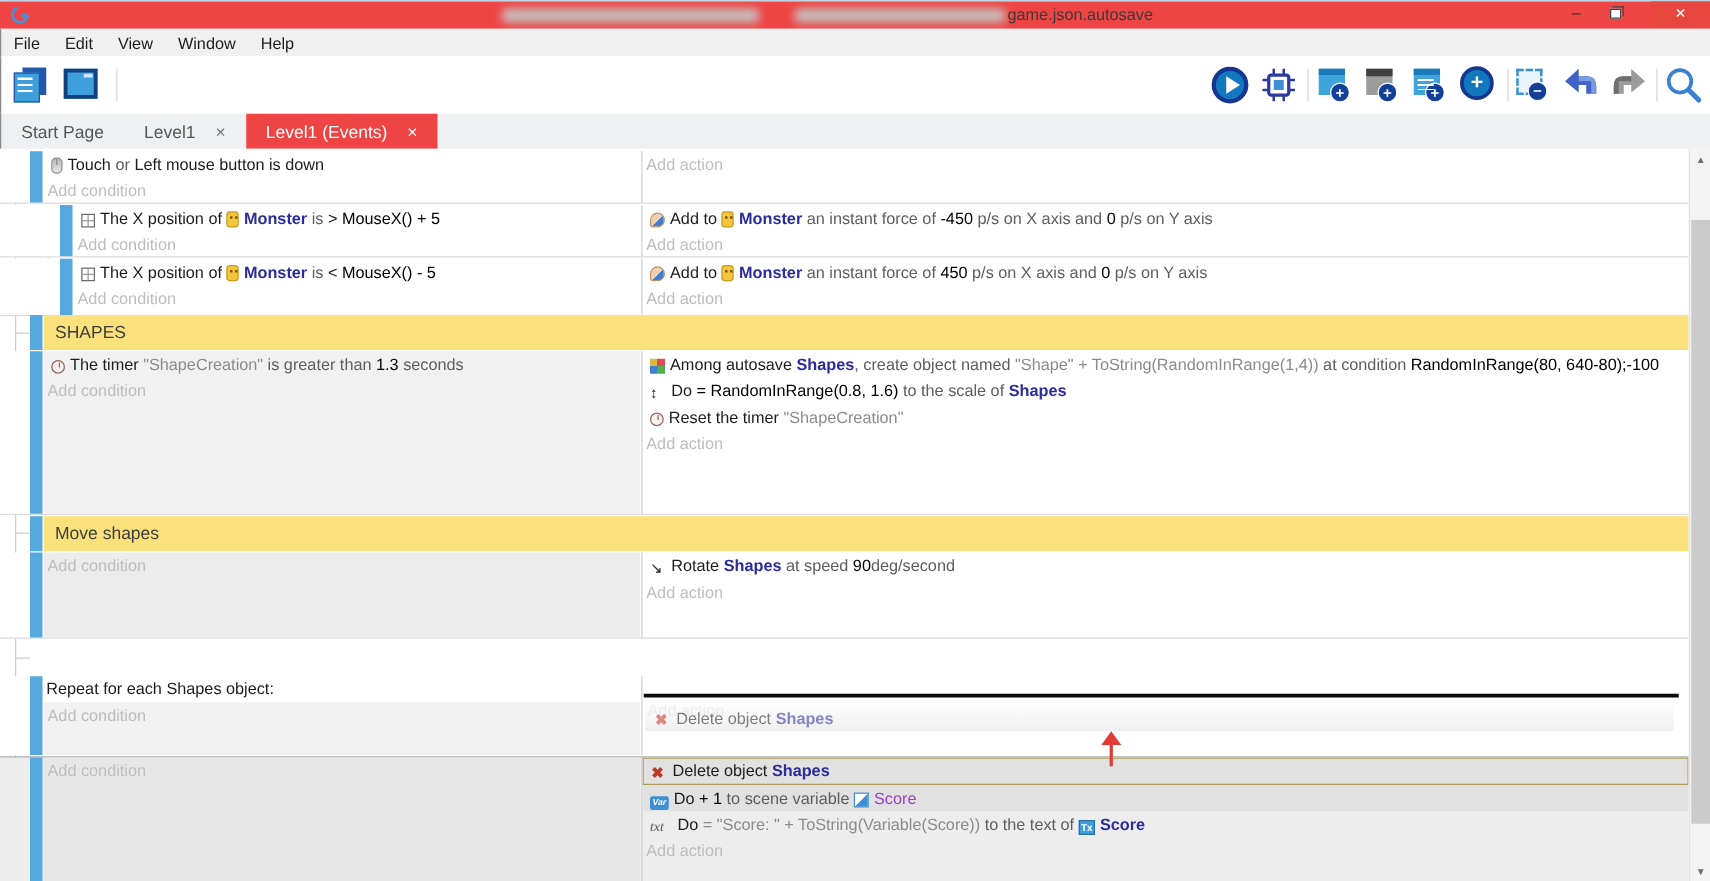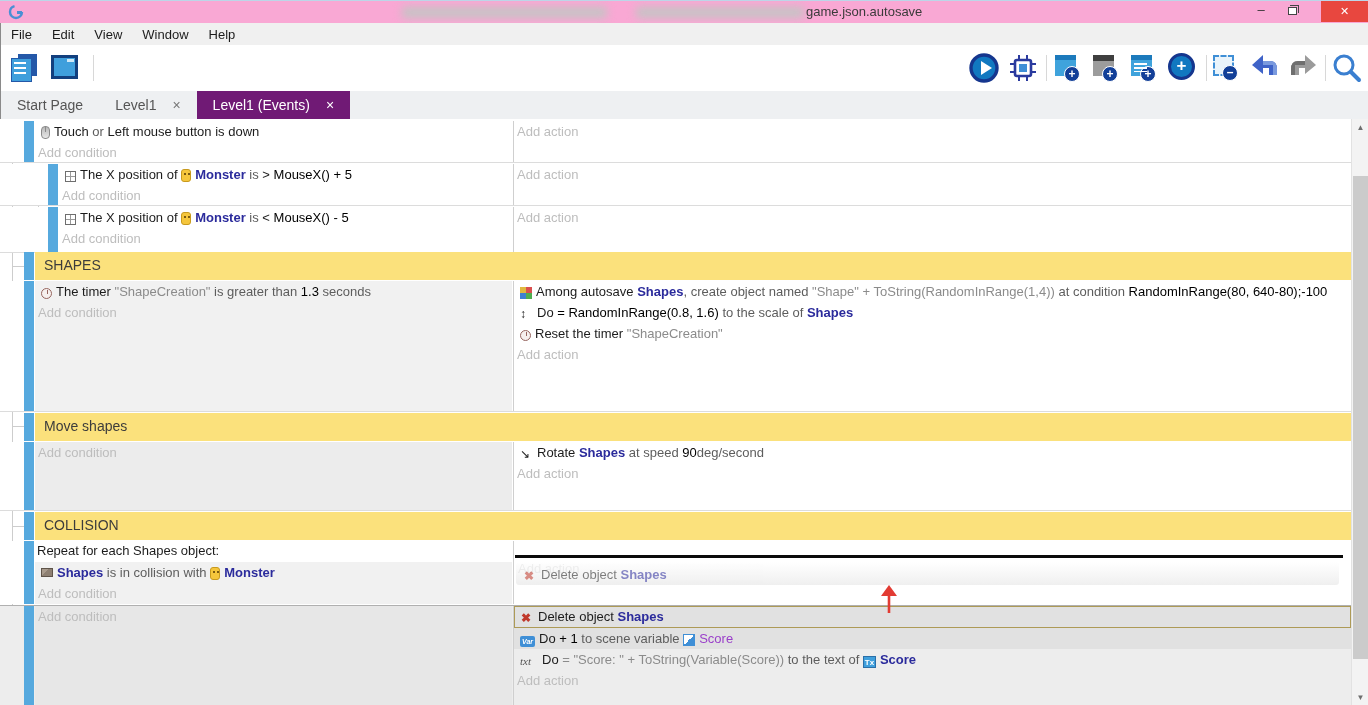--- a/index.html
+++ b/index.html
@@ -1,20 +1,20 @@
 <!DOCTYPE html>
 <html><head>
 <meta charset="utf-8">
 <style>
   html,body{margin:0;padding:0;background:#fff}
   *{box-sizing:border-box}
   .app{position:relative;width:1368px;height:705px;background:#fff;overflow:hidden;
        font-family:"Liberation Sans",sans-serif;border-top:1px solid #bcd6e8}
   
-  .titlebar{position:absolute;top:0;left:0;width:1368px;height:22px;background:#f9a8d4}
+  .titlebar{position:absolute;top:0;left:0;width:1368px;height:22px;background:#ef4444}
   .applogo{position:absolute;left:8px;top:3px;width:16px;height:16px}
   .blurblob{position:absolute;top:6px;height:11px;background:#c4c4c4;filter:blur(4px);border-radius:2px}
   .blur1{left:402px;width:205px}
   .blur2{left:636px;width:168px}
   .wintitle{position:absolute;left:806px;top:3px;font-size:13px;color:#3a3a3a;white-space:nowrap}
   .winbtn{position:absolute;top:0;height:21px;text-align:center;font-size:13px;color:#333;cursor:default}
   .btn-min{right:91px;width:32px;line-height:17px}
   .btn-max{right:59px;width:32px}
   .restore-glyph{position:absolute;left:11px;top:6px;width:9px;height:8px;border:1px solid #444;background:#fff}
   .restore-glyph::before{content:"";position:absolute;left:1px;top:-3px;width:8px;height:7px;border:1px solid #444;border-bottom:none;border-left:none}
@@ -47,21 +47,21 @@
           background:#123f98;border:1px solid #fff;color:#fff;font:bold 12px/14px "Liberation Sans",sans-serif;text-align:center}
   .ic-addnew{position:absolute;left:1px;top:1px;width:27px;height:27px;border-radius:50%;background:#1178c0;
           border:3px solid #15368e;color:#fff;font:bold 17px/20px "Liberation Sans",sans-serif;text-align:center}
   .ic-delsel{position:absolute;left:2px;top:3px;width:21px;height:21px;border:2px dashed #3f8fd6;background:#eaf4fb}
   .minuscirc{position:absolute;right:-6px;bottom:-7px;width:16px;height:16px;border-radius:50%;
           background:#123f98;border:1px solid #fff;color:#fff;font:bold 12px/13px "Liberation Sans",sans-serif;text-align:center}
   
   .tabbar{position:absolute;top:90px;left:0;width:1368px;height:28px;background:#eef0f2;display:flex;align-items:stretch;border-left:1px solid #8a8a8a}
   .tab{display:flex;align-items:center;font-size:14px;color:#555;padding:0 16px}
   .tab .x{margin-left:16px;color:#777;font-size:14px}
-  .tab.active{background:#701a75;color:#fff}
+  .tab.active{background:#ef4444;color:#fff}
   .tab.active .x{color:#fff}
   
   .sheet{position:absolute;top:118px;left:0;width:1351px;height:587px;background:#fff;overflow:hidden}
   .gline{position:absolute;background:#cdcdcd}
   .expander{position:absolute;left:3px;top:14px;width:0;height:0;border-left:5px solid transparent;
             border-right:5px solid transparent;border-top:6px solid #9a9a9a}
   .evt{position:absolute;left:0;width:1351px;background:#fff;border-bottom:1px solid #dcdcdc}
   .bar{position:absolute;left:24px;top:0;bottom:0;width:10px;background:#56a9de}
   .evt.sub .bar{left:48px}
   .cond{position:absolute;left:35px;top:0;bottom:0;width:477px;overflow:hidden}
@@ -280,31 +280,33 @@
       </div>
     </div>
 
     <div class="evt sub" id="ev1a">
       <div class="bar"></div>
       <div class="cond">
         <div class="eline"><span class="eic ic-pos"></span><span class="seg-pl">The X position of </span><span class="eic ic-monster"></span><span class="seg-ob">Monster</span><span class="seg-p2"> is </span><span class="seg-pl">&gt; </span><span class="seg-va">MouseX() + 5</span></div>
         <div class="eline ph">Add condition</div>
       </div>
       <div class="act">
+        <div class="eline"><span class="eic ic-force"></span><span class="seg-pl">Add to </span><span class="eic ic-monster"></span><span class="seg-ob">Monster</span><span class="seg-p2"> an instant force of </span><span class="seg-va">-450</span><span class="seg-p2"> p/s on X axis and </span><span class="seg-va">0</span><span class="seg-p2"> p/s on Y axis</span></div>
         <div class="eline ph">Add action</div>
       </div>
     </div>
 
     <div class="evt sub" id="ev1b">
       <div class="bar"></div>
       <div class="cond">
         <div class="eline"><span class="eic ic-pos"></span><span class="seg-pl">The X position of </span><span class="eic ic-monster"></span><span class="seg-ob">Monster</span><span class="seg-p2"> is </span><span class="seg-pl">&lt; </span><span class="seg-va">MouseX() - 5</span></div>
         <div class="eline ph">Add condition</div>
       </div>
       <div class="act">
+        <div class="eline"><span class="eic ic-force"></span><span class="seg-pl">Add to </span><span class="eic ic-monster"></span><span class="seg-ob">Monster</span><span class="seg-p2"> an instant force of </span><span class="seg-va">450</span><span class="seg-p2"> p/s on X axis and </span><span class="seg-va">0</span><span class="seg-p2"> p/s on Y axis</span></div>
         <div class="eline ph">Add action</div>
       </div>
     </div>
 
     <div class="cmt" id="cm1">
       <div class="bar"></div>
       <div class="band">SHAPES</div>
     </div>
 
     <div class="evt" id="ev2">
@@ -330,30 +332,25 @@
       <div class="bar"></div>
       <div class="cond">
         <div class="eline ph">Add condition</div>
       </div>
       <div class="act">
         <div class="eline"><span class="eic ic-angle"></span><span class="seg-pl">Rotate </span><span class="seg-ob">Shapes</span><span class="seg-p2"> at speed </span><span class="seg-va">90</span><span class="seg-p2">deg/second</span></div>
         <div class="eline ph">Add action</div>
       </div>
     </div>
 
-    <div class="cmt" id="cm3">
-      <div class="bar"></div>
-      <div class="band">COLLISION</div>
-    </div>
 
     <div class="evt" id="ev4">
       <div class="bar"></div>
       <div class="foreach">Repeat for each Shapes object:</div>
       <div class="condrows">
-        <div class="eline"><span class="eic ic-shapes"></span><span class="seg-ob">Shapes</span><span class="seg-p2"> is in collision with </span><span class="eic ic-monster"></span><span class="seg-ob">Monster</span></div>
         <div class="eline ph">Add condition</div>
       </div>
       <div class="act">
         <div class="dropline"></div>
         <div class="eline ph ph-behind">Add action</div>
         <div class="ghost">
           <div class="eline"><span class="eic ic-delete"></span><span class="seg-pl">Delete object </span><span class="seg-ob">Shapes</span></div>
         </div>
       </div>
     </div>

